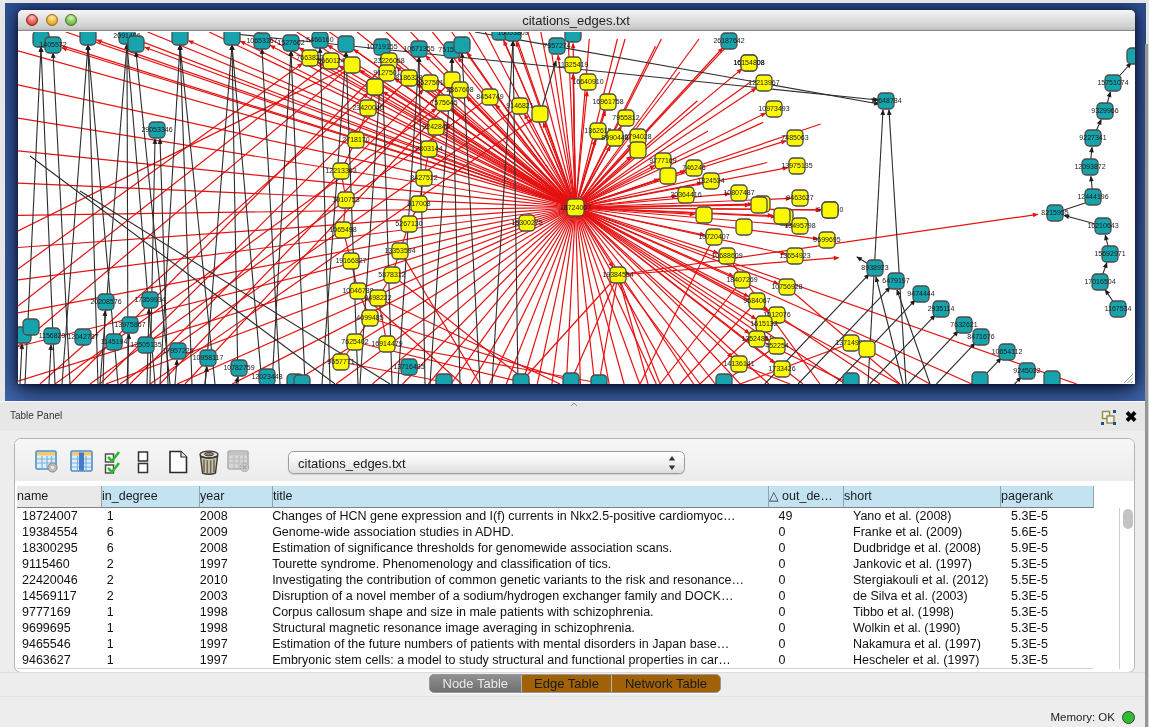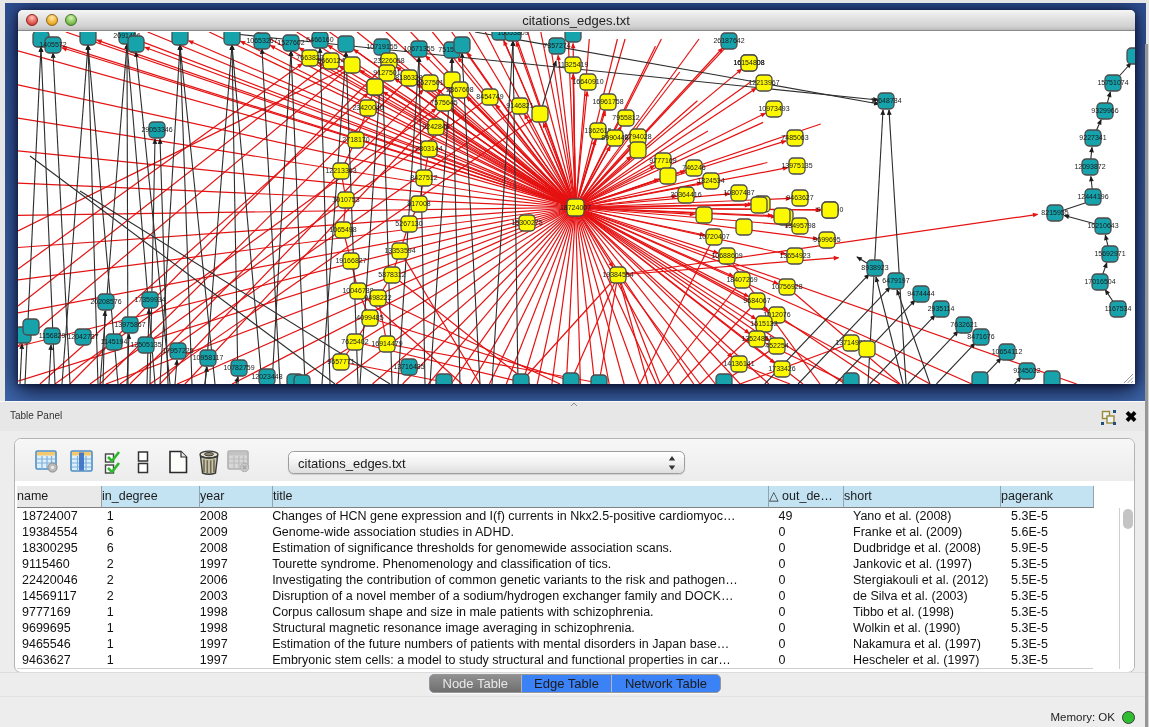--- a/index.html
+++ b/index.html
@@ -44,21 +44,21 @@
 #thead div.gray { background:#e9e9e9; border-right:1px solid #9c9c9c; }
 #tgrid { position:absolute; left:2px; top:69px; width:1102px; }
 table { border-collapse:collapse; table-layout:fixed; width:1076px; border-bottom:1px solid #cfcfcf; }
 td { font-size:12.5px; color:#111; height:16px; padding:0 0 0 5px; white-space:nowrap; overflow:hidden; vertical-align:middle; }
 .c0{width:80px} .c1{width:93px;padding-left:7px} .c2{width:69px;padding-left:4px} .c3{width:490px}
 .c4{width:72px} .c5{width:151px} .c6{width:86px;padding-left:7px}
 #vsb { position:absolute; left:1104px; top:69px; width:17px; height:161px; border-left:1px solid #cfcfcf; background:#fff; }
 #vsb .th { position:absolute; left:2.5px; top:1px; width:10px; height:20px; background:#c4c4c4; border-radius:5px; }
 
 #tabs { position:absolute; left:429px; top:674px; height:19px; display:flex; border:1px solid #979797;
-  border-radius:5px; overflow:hidden; background:#3b82f6; box-shadow:0 1px 1px rgba(255,255,255,0.8); }
+  border-radius:5px; overflow:hidden; background:#a16207; box-shadow:0 1px 1px rgba(255,255,255,0.8); }
 #tabs div { font-size:13px; padding:0 12.5px; line-height:18px; color:#1a1a1a; }
 #tabs .sel { background:linear-gradient(180deg,#909090,#6f6f6f); color:#e9e9e9; }
 #tabs .sep { padding:0; width:1px; background:#b5b5b5; }
 #status { position:absolute; left:0; top:696px; width:1149px; height:31px; border-top:1px solid #e2e2e2;padding-left:20px; }
 #mem { position:absolute; right:34px; top:13.5px; font-size:11.5px; color:#222; }
 #memdot { position:absolute; right:14px; top:13.5px; width:13px; height:13px; border-radius:50%;
   background:#2fbe2f; border:1.5px solid #3a3a3a; }
 #rstrip { position:absolute; right:0; top:44px; width:4px; height:683px; background:#969696; border-right:1.5px solid #d6d6d6; }
 </style></head>
 <body>
@@ -746,22 +746,22 @@
               <td class="c1">2</td>
               <td class="c2">1997</td>
               <td class="c3">Tourette syndrome. Phenomenology and classification of tics.</td>
               <td class="c4">0</td>
               <td class="c5">Jankovic et al. (1997)</td>
               <td class="c6">5.3E-5</td>
             </tr>
             <tr>
               <td class="c0">22420046</td>
               <td class="c1">2</td>
-              <td class="c2">2006</td>
-              <td class="c3">Investigating the contribution of common genetic variants to the risk and pathogen…</td>
+              <td class="c2">2010</td>
+              <td class="c3">Investigating the contribution of common genetic variants to the risk and resonance…</td>
               <td class="c4">0</td>
               <td class="c5">Stergiakouli et al. (2012)</td>
               <td class="c6">5.5E-5</td>
             </tr>
             <tr>
               <td class="c0">14569117</td>
               <td class="c1">2</td>
               <td class="c2">2003</td>
               <td class="c3">Disruption of a novel member of a sodium/hydrogen exchanger family and DOCK…</td>
               <td class="c4">0</td>

